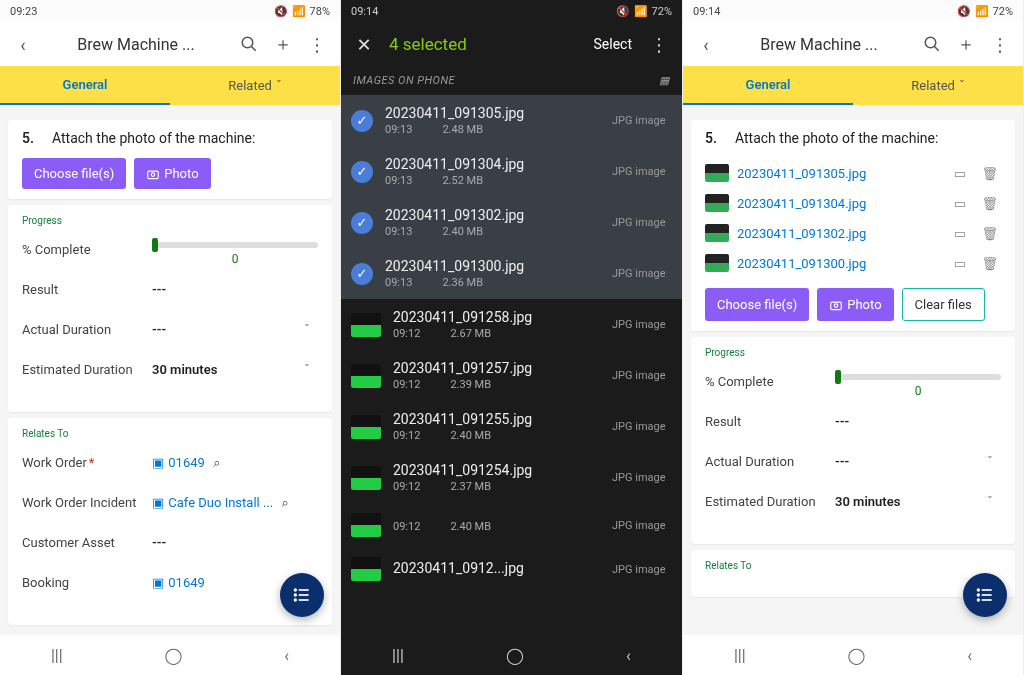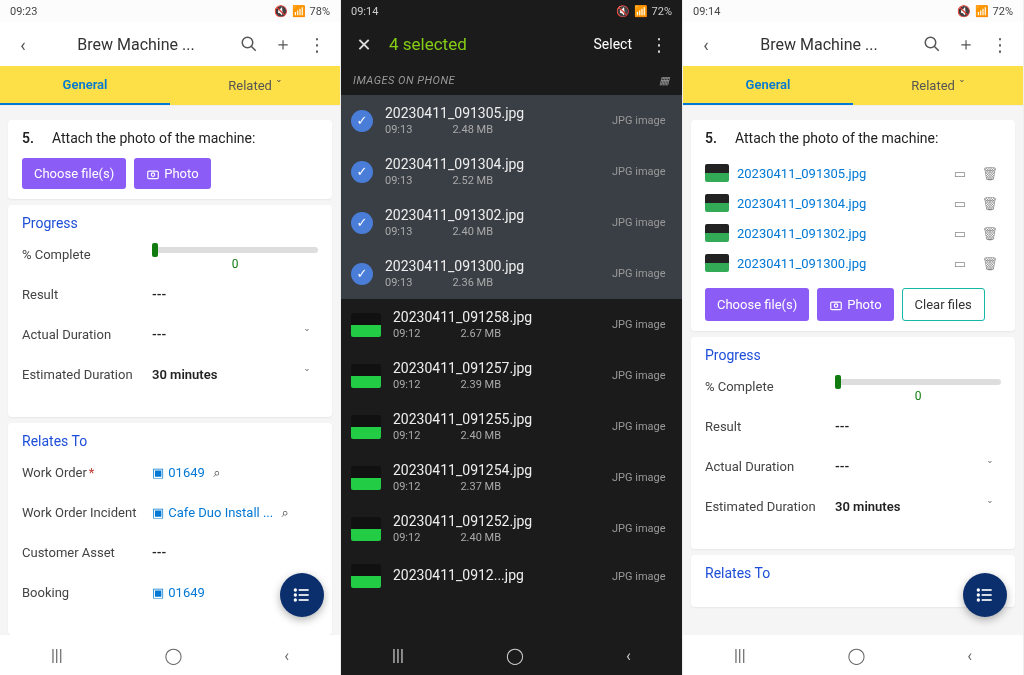--- a/index.html
+++ b/index.html
@@ -28,21 +28,21 @@
 
   .scroll { flex: 1; overflow-y: auto; padding: 8px 0 70px; }
   .card { background: #fff; margin: 6px 8px; border-radius: 4px; padding: 10px 14px; box-shadow: 0 1px 2px rgba(0,0,0,.06); }
 
   .step-row { display: flex; gap: 12px; font-size: 14px; color: #222; margin-bottom: 12px; }
   .step-num { width: 18px; font-weight: 600; }
   .btn { display: inline-flex; align-items: center; gap: 4px; background: #8b5cf6; color: #fff; border: none; border-radius: 3px; padding: 8px 12px; font-size: 13px; cursor: pointer; }
   .btn.outline { background: #fff; color: #333; border: 1px solid #14b8a6; }
   .btn-row { display: flex; gap: 8px; flex-wrap: wrap; }
 
-  .section-title { font-size: 14px; color: #1d4ed8; margin-bottom: 16px; }
+  .section-title { font-size: 10px; color: #15803d; margin-bottom: 16px; }
   .field { display: flex; align-items: flex-start; font-size: 13px; color: #444; min-height: 40px; }
   .field .lbl { width: 130px; }
   .field .val { flex: 1; color: #222; font-weight: 600; }
   .field .lookup { color: #0078d4; display: flex; align-items: center; gap: 4px; }
   .chev { width: 22px; text-align: center; color: #777; font-size: 13px; cursor: pointer; }
   .req { color: #c0392b; margin-left: 2px; }
   .search { width: 24px; text-align: center; color: #444; }
 
   .slider { height: 6px; background: #ddd; border-radius: 3px; position: relative; margin-bottom: 4px; }
   .slider .thumb { position: absolute; left: 0; top: -4px; width: 6px; height: 14px; background: #107c10; border-radius: 2px; }
@@ -63,21 +63,21 @@
 
   
   .g-header { display: flex; justify-content: space-between; padding: 8px 12px; font-size: 11px; color: #999; letter-spacing: .5px; font-style: italic; }
   .g-item { display: flex; align-items: center; padding: 10px 10px; gap: 12px; }
   .g-item.sel { background: #3a3f45; }
   .g-check { width: 22px; height: 22px; border-radius: 50%; display: flex; align-items: center; justify-content: center; font-size: 13px; }
   .g-item.sel .g-check { background: #4a7dd8; color: #fff; }
   .g-thumb { width: 30px; height: 24px; background: linear-gradient(#111 50%, #2c4 50%); border-radius: 2px; }
   .g-mid { flex: 1; }
   .g-name { color: #eee; font-size: 14px; }
-  .g-meta { display: flex; gap: 40px; font-size: 11px; color: #aaa; margin-top: 2px; }
+  .g-meta { display: flex; gap: 30px; font-size: 11px; color: #aaa; margin-top: 2px; }
   .g-type { font-size: 11px; color: #999; width: 60px; }
   .select-btn { color: #fff; font-size: 14px; padding: 6px 10px; cursor: pointer; }
 
   svg { display: block; }
 </style>
 </head>
 <body>
 
 <div class="panel light">
   <div class="statusbar">
@@ -306,21 +306,20 @@
           <div class="g-meta">
             <span>09:12</span>
             <span>2.37 MB</span>
           </div>
         </div>
         <div class="g-type">JPG image</div>
       </div>
       <div class="g-item">
         <div class="g-thumb"></div>
         <div class="g-mid">
-          <div class="g-name">20230411_091252.jpg</div>
           <div class="g-meta">
             <span>09:12</span>
             <span>2.40 MB</span>
           </div>
         </div>
         <div class="g-type">JPG image</div>
       </div>
       <div class="g-item">
         <div class="g-thumb"></div>
         <div class="g-mid">

